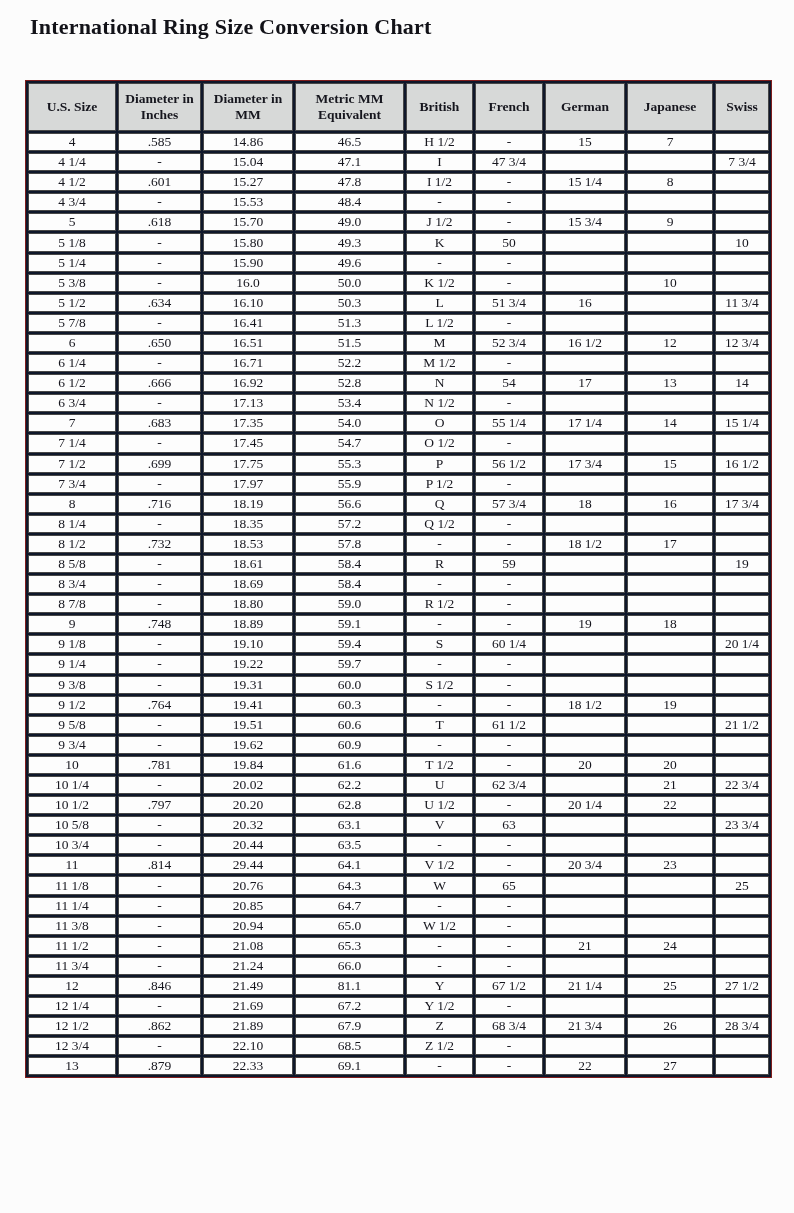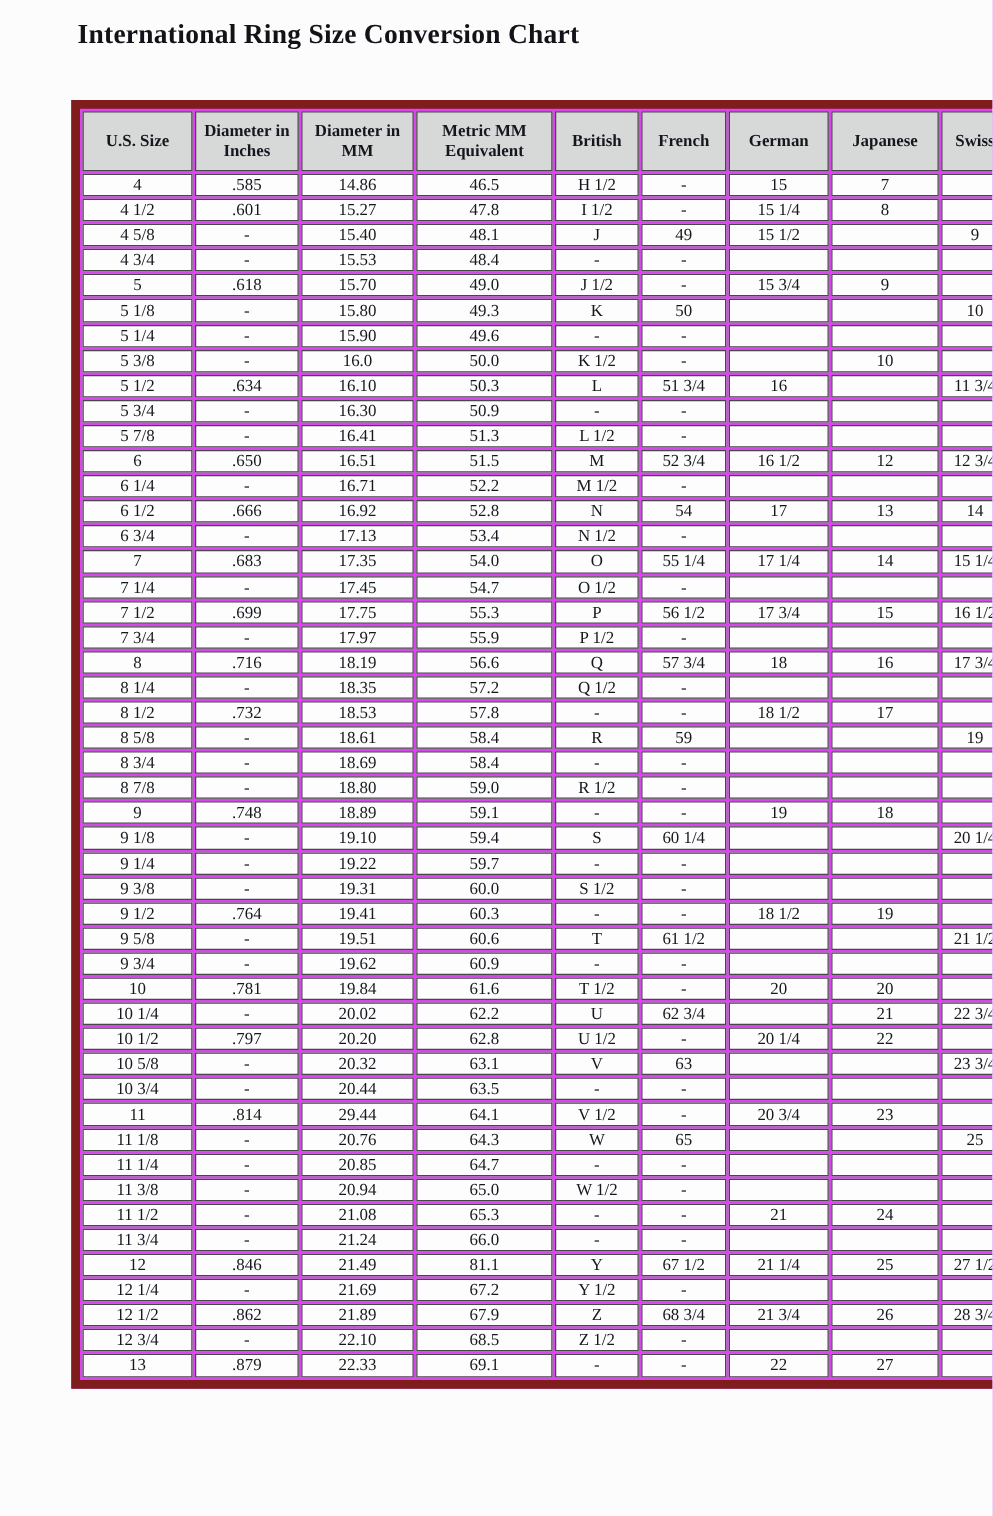--- a/index.html
+++ b/index.html
@@ -9,37 +9,36 @@
     font-family: "Liberation Serif", "DejaVu Serif", serif;
     color: #16161e;
   }
   .page {
     width: 794px;
     height: 1213px;
     background: #fcfcfc;
     box-sizing: border-box;
     padding-top: 10px;
     overflow: hidden;
-    padding-left: 32px;
   }
   .page-title {
     font-size: 22px;
     font-weight: bold;
     margin: 4px 0 18px 30px;
     letter-spacing: 0.2px;
     color: #121218;
   }
   table.ring-table {
     margin-left: 25px;
     border-collapse: separate;
     border-spacing: 2px;
     table-layout: fixed;
     width: 745px;
-    background: #d946ef;
-    border: 7px solid #7f1d1d;
+    background: #0f172a;
+    border: 1px solid #7f1d1d;
     margin-top: 40px;
   }
   table.ring-table th,
   table.ring-table td {
     border: 1.5px solid #474747;
     text-align: center;
     vertical-align: middle;
     overflow: hidden;
     white-space: nowrap;
   }
@@ -107,40 +106,40 @@
           <td>.585</td>
           <td>14.86</td>
           <td>46.5</td>
           <td>H 1/2</td>
           <td>-</td>
           <td>15</td>
           <td>7</td>
           <td></td>
         </tr>
         <tr>
+          <td>4 1/4</td>
+          <td>-</td>
+          <td>15.04</td>
+          <td>47.1</td>
+          <td>I</td>
+          <td>47 3/4</td>
+          <td></td>
+          <td></td>
+          <td>7 3/4</td>
+        </tr>
+        <tr>
           <td>4 1/2</td>
           <td>.601</td>
           <td>15.27</td>
           <td>47.8</td>
           <td>I 1/2</td>
           <td>-</td>
           <td>15 1/4</td>
           <td>8</td>
           <td></td>
-        </tr>
-        <tr>
-          <td>4 5/8</td>
-          <td>-</td>
-          <td>15.40</td>
-          <td>48.1</td>
-          <td>J</td>
-          <td>49</td>
-          <td>15 1/2</td>
-          <td></td>
-          <td>9</td>
         </tr>
         <tr>
           <td>4 3/4</td>
           <td>-</td>
           <td>15.53</td>
           <td>48.4</td>
           <td>-</td>
           <td>-</td>
           <td></td>
           <td></td>
@@ -193,31 +192,20 @@
         <tr>
           <td>5 1/2</td>
           <td>.634</td>
           <td>16.10</td>
           <td>50.3</td>
           <td>L</td>
           <td>51 3/4</td>
           <td>16</td>
           <td></td>
           <td>11 3/4</td>
-        </tr>
-        <tr>
-          <td>5 3/4</td>
-          <td>-</td>
-          <td>16.30</td>
-          <td>50.9</td>
-          <td>-</td>
-          <td>-</td>
-          <td></td>
-          <td></td>
-          <td></td>
         </tr>
         <tr>
           <td>5 7/8</td>
           <td>-</td>
           <td>16.41</td>
           <td>51.3</td>
           <td>L 1/2</td>
           <td>-</td>
           <td></td>
           <td></td>

